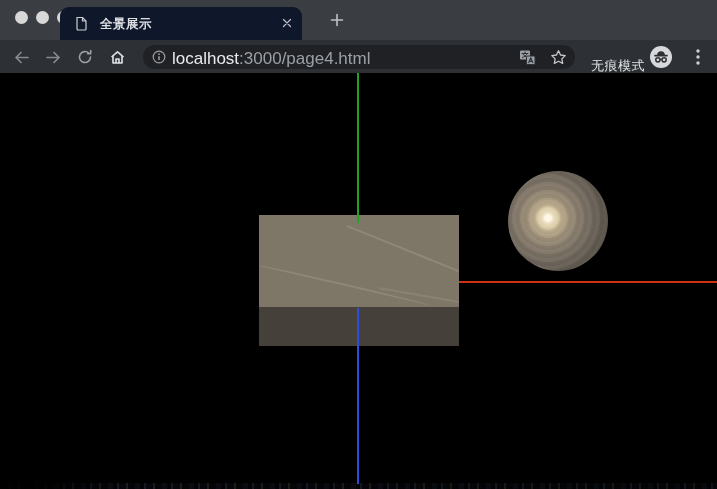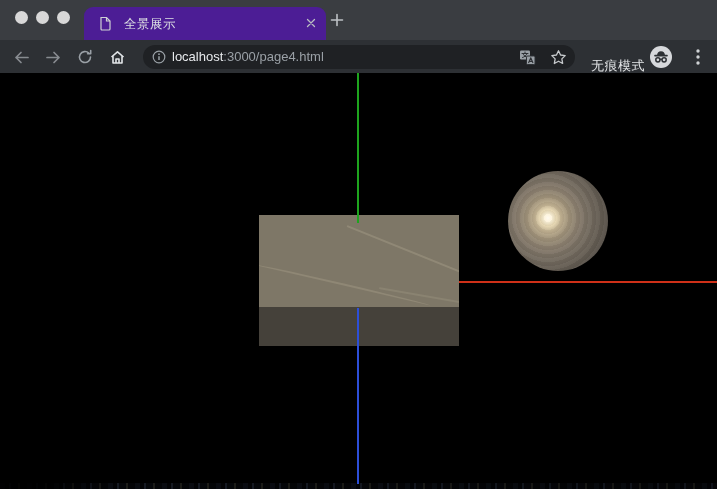--- a/index.html
+++ b/index.html
@@ -4,37 +4,37 @@
 <style>
   * { box-sizing: border-box; margin: 0; padding: 0; }
   html,body { width: 717px; height: 489px; overflow: hidden; background:#000; }
   body { font-family: "Liberation Sans", "DejaVu Sans", sans-serif; }
   .window { position: relative; width: 717px; height: 489px; background:#000; }
 
   
   .tabbar { position: absolute; left:0; top:0; width:717px; height:40px; background:#3a3d41; }
   .traffic-lights { position:absolute; left:15px; top:11px; display:flex; gap:8px; }
   .traffic-lights span { width:13px; height:13px; border-radius:50%; background:#d8d8d8; display:block; }
-  .tab { position:absolute; left:84px; top:7px; width:242px; height:33px; background:#4c1d95;
-         border-radius:9px 9px 0 0; display:flex; align-items:center; }
+  .tab { position:absolute; left:60px; top:7px; width:242px; height:33px; background:#0f172a;
+         border-radius:9px 9px 0 0; display:flex; align-items:center;font-weight:bold; }
   .favicon { position:absolute; left:15px; top:9px; width:13px; height:15px; }
   .tab-title { position:absolute; left:40px; top:9px; font-size:12.5px; color:#dde0e3; letter-spacing:0.5px; white-space:nowrap; }
   .tab-close { position:absolute; left:218px; top:7px; width:18px; height:18px; display:flex; align-items:center; justify-content:center; border-radius:50%; }
   .newtab { position:absolute; left:328px; top:11px; width:18px; height:18px; display:flex; align-items:center; justify-content:center; }
 
   
   .toolbar { position:absolute; left:0; top:40px; width:717px; height:33px; background:#2d3034; }
   .nav-btn { position:absolute; top:8px; width:18px; height:18px; display:flex; align-items:center; justify-content:center; }
   .btn-back    { left:12px; }
   .btn-forward { left:44px; }
   .btn-reload  { left:76px; }
   .btn-home    { left:108px; }
   .omnibox { position:absolute; left:143px; top:4.5px; width:432px; height:24px; background:#1f2124; border-radius:12px; display:flex; align-items:center; }
   .info-icon { position:absolute; left:9px; top:5px; width:14px; height:14px; }
-  .url { position:absolute; left:29px; top:4.5px; font-size:13px; white-space:nowrap; }
+  .url { position:absolute; left:29px; top:4.5px; font-size:17px; white-space:nowrap; }
   .url .host { color:#e8eaed; }
   .url .path { color:#9aa0a6; }
   .translate-btn { position:absolute; left:376px; top:4px; width:17px; height:17px; }
   .star-btn { position:absolute; left:407px; top:4px; width:17px; height:17px; }
   .incog-label { position:absolute; left:591px; top:9px; font-size:13px; color:#e6e8ea; letter-spacing:0.5px; white-space:nowrap;margin-top:8px; }
   .incog-badge { position:absolute; left:650px; top:6px; width:22px; height:22px; }
   .menu-btn { position:absolute; left:690px; top:8px; width:16px; height:18px; display:flex; align-items:center; justify-content:center; }
 
   
   .canvas { position:absolute; left:0; top:73px; width:717px; height:416px; background:#000; overflow:hidden; }

